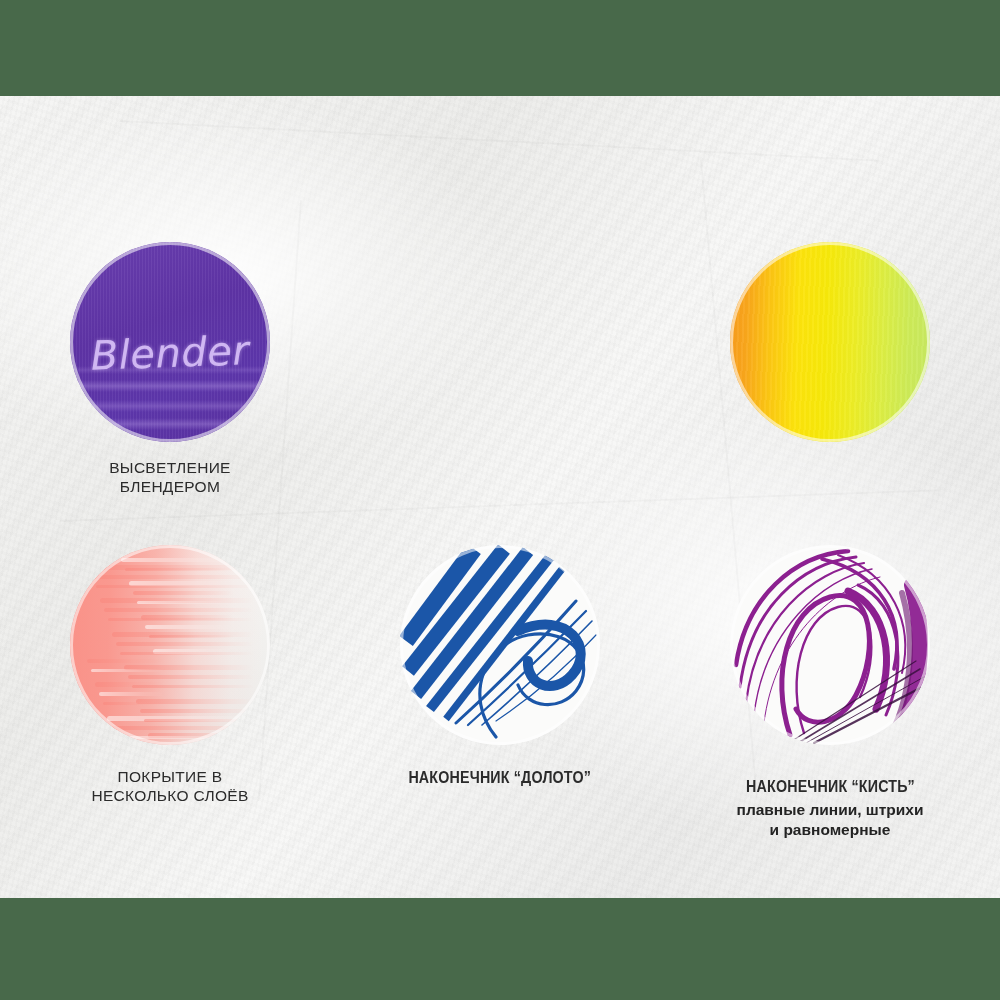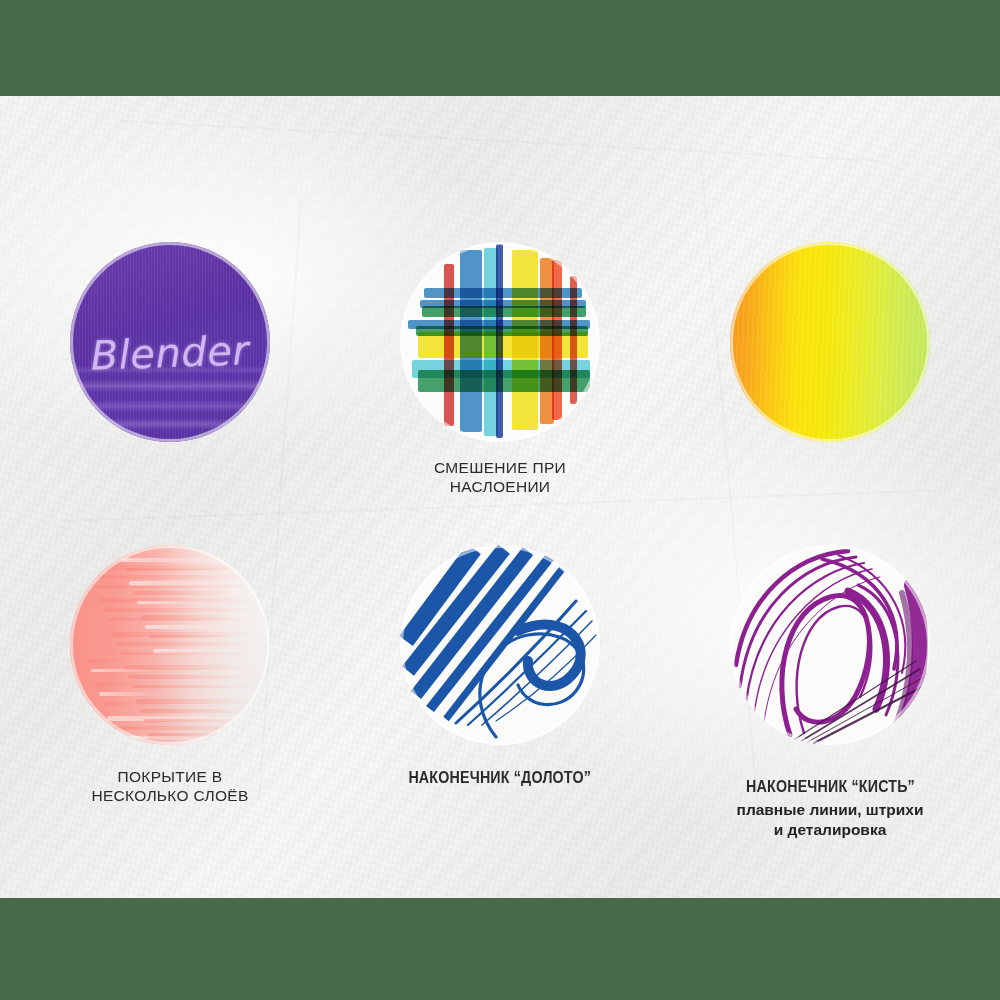--- a/index.html
+++ b/index.html
@@ -183,50 +183,26 @@
   <div class="band top"></div>
   <div class="band bottom"></div>
 
 
   <div class="cell" style="left:10px; top:242px;">
     <div class="disc-wrap">
       <div class="disc d-blender">
         <div class="blender-word">Blender</div>
       </div>
     </div>
-  </div>
-
-  <div class="cell" style="left:340px; top:242px;">
-    <div class="disc-wrap">
-      <div class="disc">
-        <div class="plaid" id="plaid">
-            <i style="left: 44px; top: 22px; width: 10px; height: 162px; background: rgb(214, 48, 44);"></i>
-            <i style="left: 60px; top: 8px; width: 22px; height: 182px; background: rgb(43, 127, 192);"></i>
-            <i style="left: 84px; top: 6px; width: 14px; height: 188px; background: rgb(89, 207, 220);"></i>
-            <i style="left: 96px; top: 2px; width: 7px; height: 194px; background: rgb(26, 58, 158);"></i>
-            <i style="left: 112px; top: 8px; width: 26px; height: 180px; background: rgb(245, 227, 18);"></i>
-            <i style="left: 140px; top: 16px; width: 14px; height: 166px; background: rgb(240, 122, 28);"></i>
-            <i style="left: 152px; top: 18px; width: 10px; height: 160px; background: rgb(239, 74, 34);"></i>
-            <i style="left: 170px; top: 34px; width: 7px; height: 128px; background: rgb(224, 58, 42);"></i>
-            <i style="left: 24px; top: 46px; width: 158px; height: 10px; background: rgb(43, 127, 192);"></i>
-            <i style="left: 20px; top: 58px; width: 166px; height: 8px; background: rgb(43, 127, 192);"></i>
-            <i style="left: 22px; top: 64px; width: 164px; height: 11px; background: rgb(30, 143, 78);"></i>
-            <i style="left: 8px; top: 78px; width: 182px; height: 9px; background: rgb(43, 127, 192);"></i>
-            <i style="left: 16px; top: 84px; width: 172px; height: 10px; background: rgb(30, 143, 78);"></i>
-            <i style="left: 18px; top: 90px; width: 170px; height: 26px; background: rgb(245, 227, 18);"></i>
-            <i style="left: 12px; top: 118px; width: 178px; height: 18px; background: rgb(89, 207, 220);"></i>
-            <i style="left: 18px; top: 128px; width: 172px; height: 22px; background: rgb(30, 143, 78);"></i>
-          </div>
-      </div>
-    </div>
     <div class="caption">
-      <div class="cap-main">СМЕШЕНИЕ ПРИ
-НАСЛОЕНИИ</div>
-    </div>
-  </div>
+      <div class="cap-main">ВЫСВЕТЛЕНИЕ
+БЛЕНДЕРОМ</div>
+    </div>
+  </div>
+
 
   <div class="cell" style="left:670px; top:242px;">
     <div class="disc-wrap">
       <div class="disc d-gradient"></div>
     </div>
   </div>
 
   <div class="cell" style="left:10px; top:545px;">
     <div class="disc-wrap">
       <div class="disc d-pink">
@@ -318,17 +294,17 @@
             <path d="M 62 196 L 186 116" stroke="#3a1040" stroke-width="1.2" fill="none" stroke-linecap="round" stroke-linejoin="round" opacity="0.85"></path>
             <path d="M 68 198 L 190 124" stroke="#3a1040" stroke-width="1.6" fill="none" stroke-linecap="round" stroke-linejoin="round" opacity="0.85"></path>
             <path d="M 76 198 L 194 132" stroke="#3a1040" stroke-width="1" fill="none" stroke-linecap="round" stroke-linejoin="round" opacity="0.85"></path>
             <path d="M 84 198 L 196 140" stroke="#3a1040" stroke-width="2.2" fill="none" stroke-linecap="round" stroke-linejoin="round" opacity="0.85"></path>
           </svg>
       </div>
     </div>
     <div class="caption" style="margin-top:31px;">
       <div class="cap-main cond">НАКОНЕЧНИК “КИСТЬ”</div>
       <div class="cap-sub">плавные линии, штрихи
-и деталировка</div>
+и равномерные</div>
     </div>
   </div>
 
 </div>
 
 </body></html>

